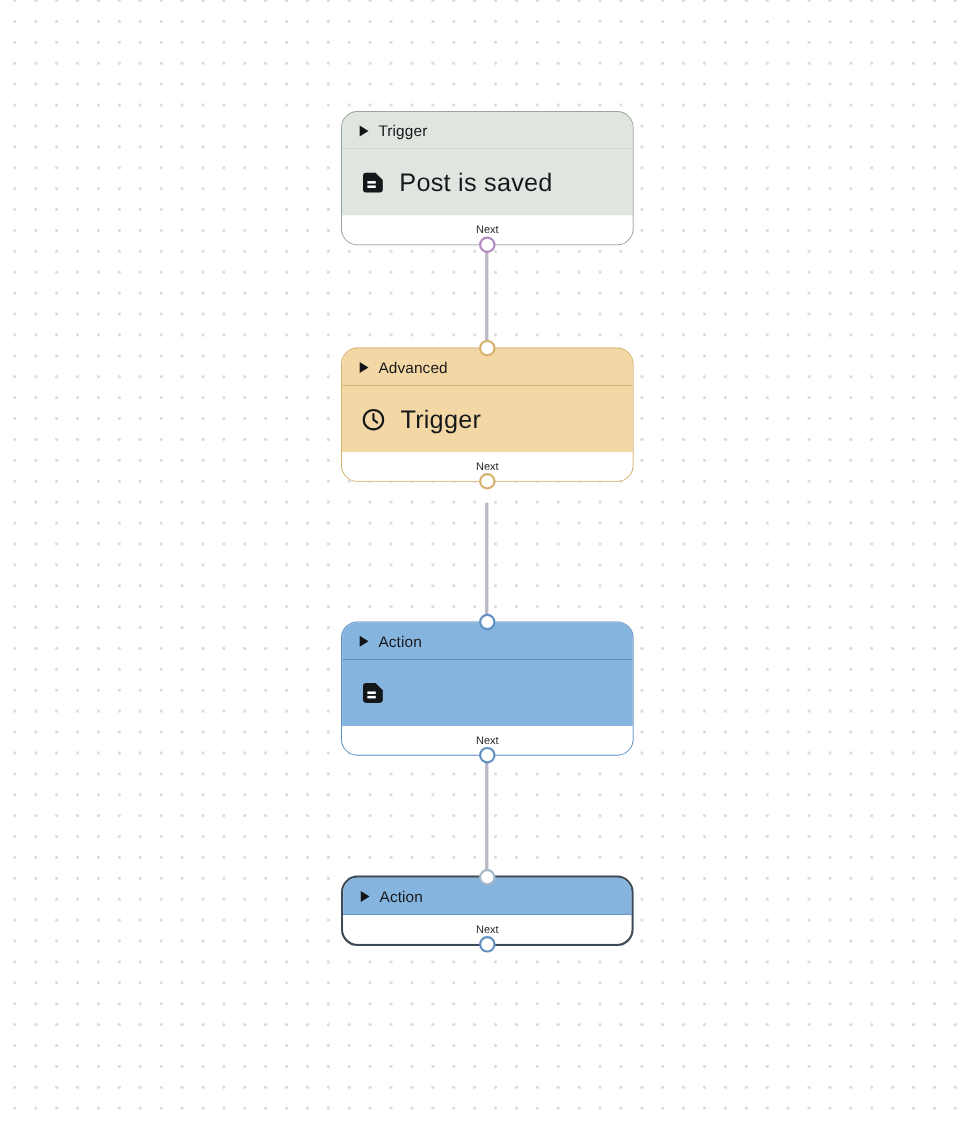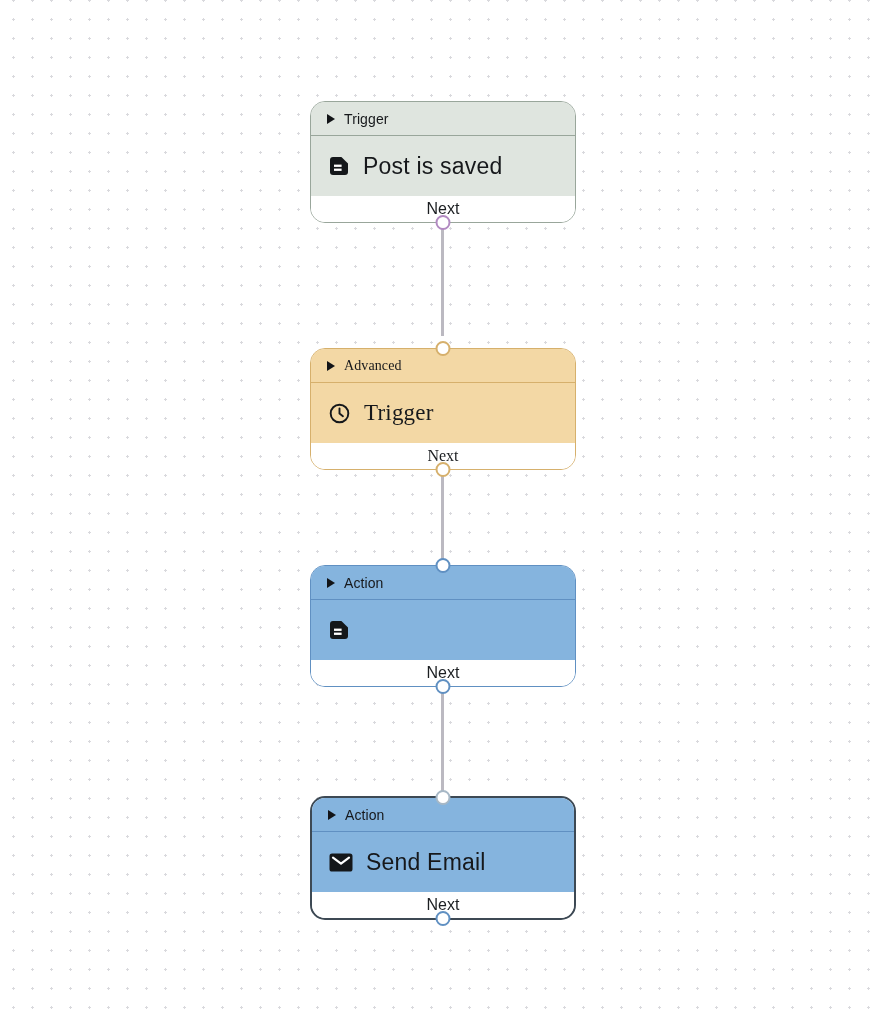--- a/index.html
+++ b/index.html
@@ -74,21 +74,21 @@
   }
   .node-body .icon { display: flex; flex: 0 0 auto; }
 
   .node-footer {
     height: 26px;
     display: flex;
     align-items: center;
     justify-content: center;
     background: #ffffff;
     border-radius: 0 0 14px 14px;
-    font-size: 16px;
+    font-size: 10px;
     font-weight: 500;
     color: #1b1e21;
   }
 
   .handle {
     position: absolute;
     left: 50%;
     transform: translateX(-50%);
     width: 15px;
     height: 15px;
@@ -123,21 +123,21 @@
         </svg>
       </span>
       <span>Post is saved</span>
     </div>
     <div class="node-footer">
       <span>Next</span>
     </div>
     <div class="handle handle-bottom" style="border-color: rgb(178, 138, 194);"></div>
   </div>
 
-  <div class="node" style="top: 348px; font-family: Liberation Serif, serif; --fill: #f3d8a5; --border: #d6b06c; --divider: #d6b06c;">
+  <div class="node" style="top: 316px; --fill: #f3d8a5; --border: #d6b06c; --divider: #d6b06c;">
     <div class="node-header">
       <span class="tri"></span>
       <span>Advanced</span>
     </div>
     <div class="node-body">
       <span class="icon">
         <svg width="23" height="23" viewBox="0 0 24 24" fill="none" stroke="#14171a" stroke-width="2">
           <circle cx="12" cy="12" r="9.2"></circle>
           <path d="M12 6.8V12l3.6 2.8" stroke-linecap="round" stroke-linejoin="round"></path>
         </svg>
@@ -170,29 +170,20 @@
     </div>
     <div class="handle handle-top" style="border-color: rgb(96, 144, 194);"></div>
     <div class="handle handle-bottom" style="border-color: rgb(96, 144, 194);"></div>
   </div>
 
   <div class="node selected" style="top: 796px; --fill: #85b4de; --border: #3d4954; --divider: #6090c2;">
     <div class="node-header">
       <span class="tri"></span>
       <span>Action</span>
     </div>
-    <div class="node-body">
-      <span class="icon">
-        <svg width="24" height="19" viewBox="0 0 24 19">
-          <rect x="0.5" y="0.5" width="23" height="18" rx="2.6" fill="#14171a"></rect>
-          <path d="M4 4.6l8 6 8-6" stroke="#ffffff" stroke-width="2.2" fill="none" stroke-linecap="round" stroke-linejoin="round"></path>
-        </svg>
-      </span>
-      <span>Send Email</span>
-    </div>
     <div class="node-footer">
       <span>Next</span>
     </div>
     <div class="handle handle-top" style="border-color: rgb(167, 184, 198);"></div>
     <div class="handle handle-bottom" style="border-color: rgb(96, 144, 194);"></div>
   </div>
 
 </div>
 
 </body></html>

